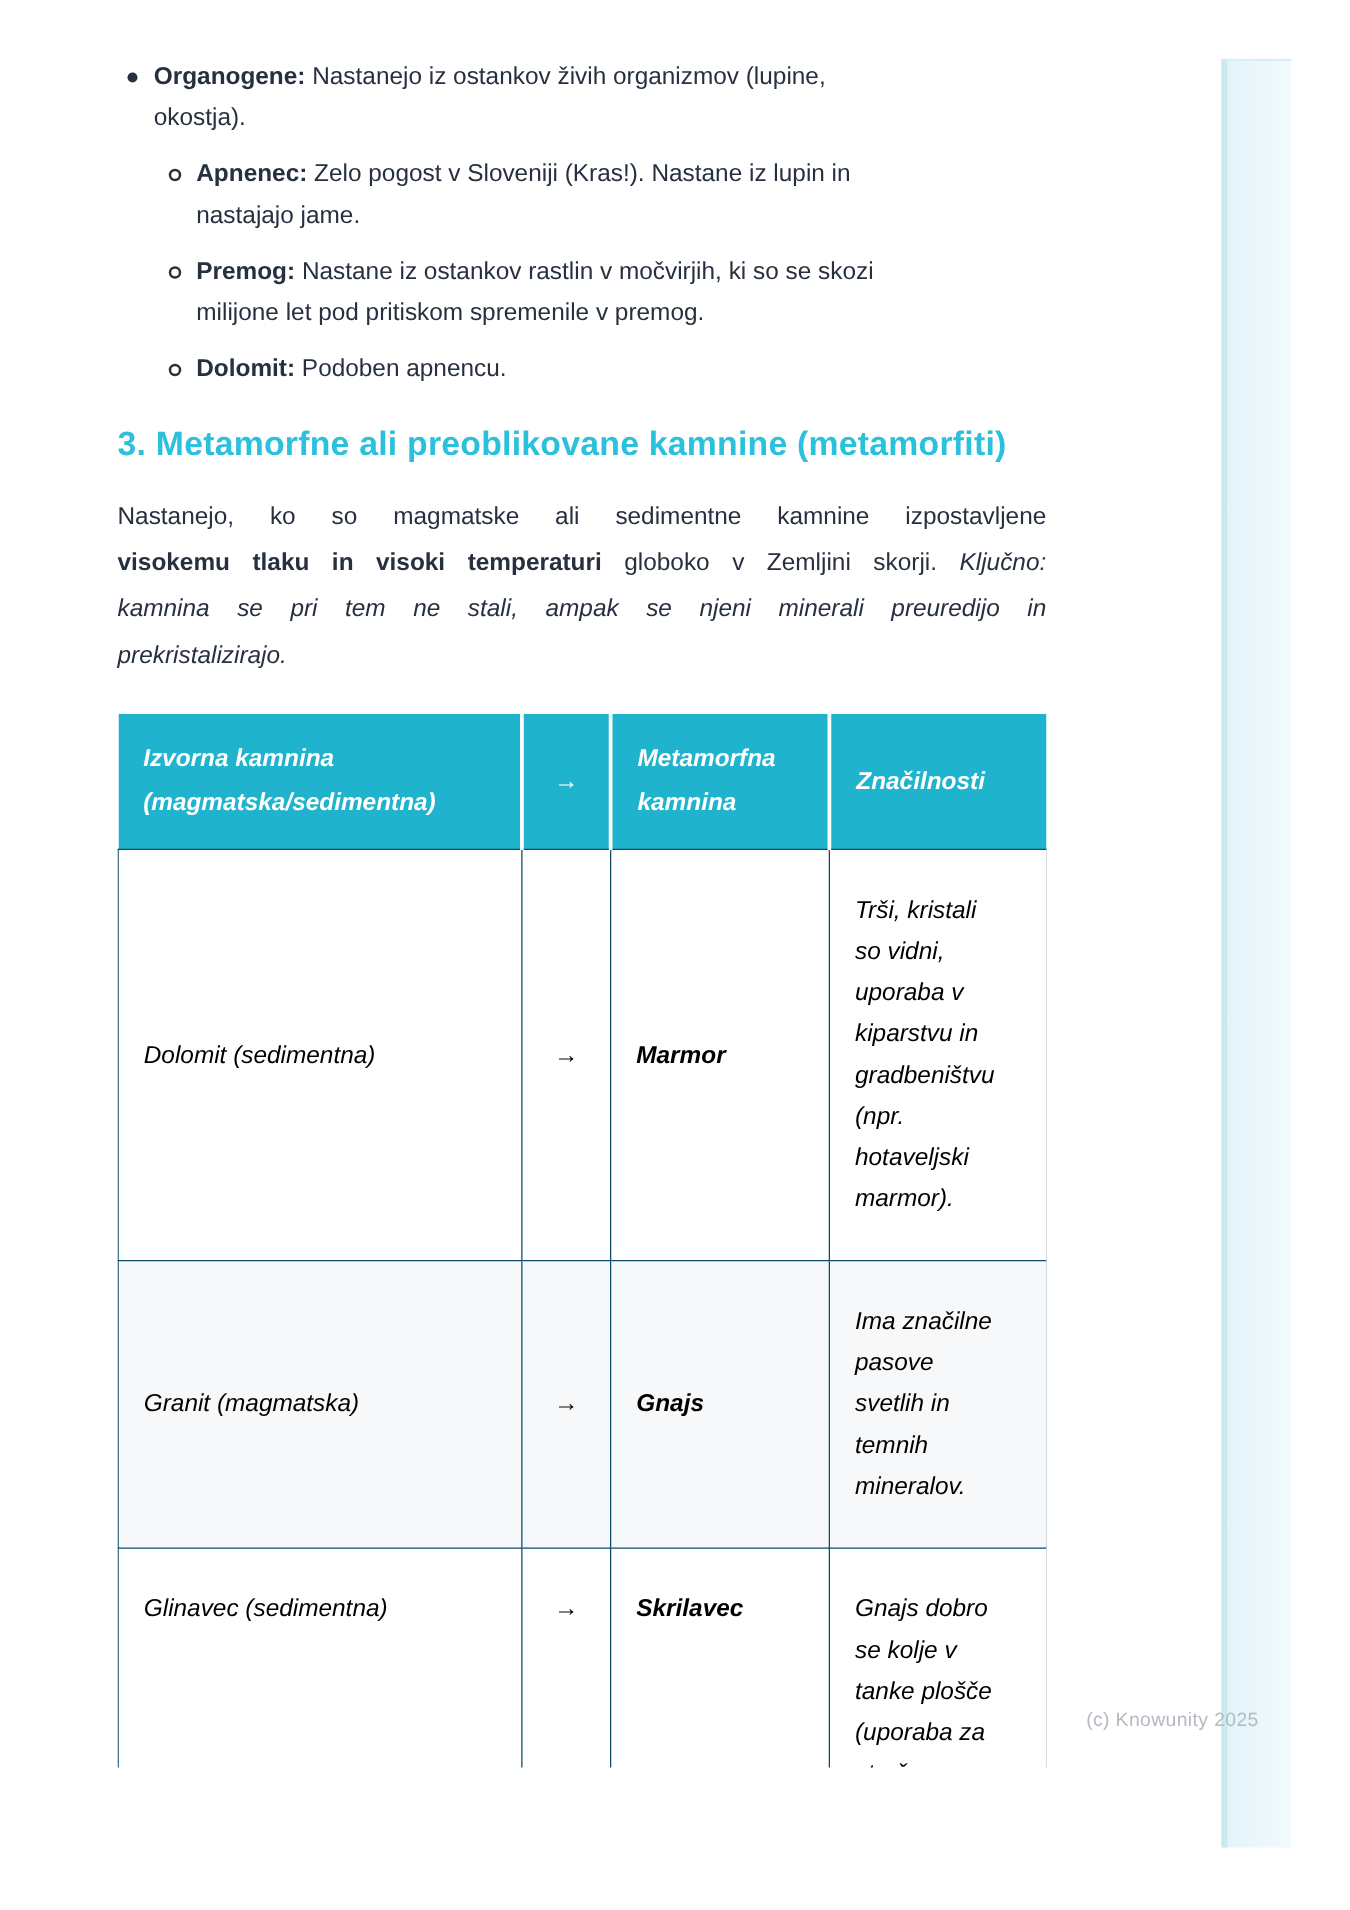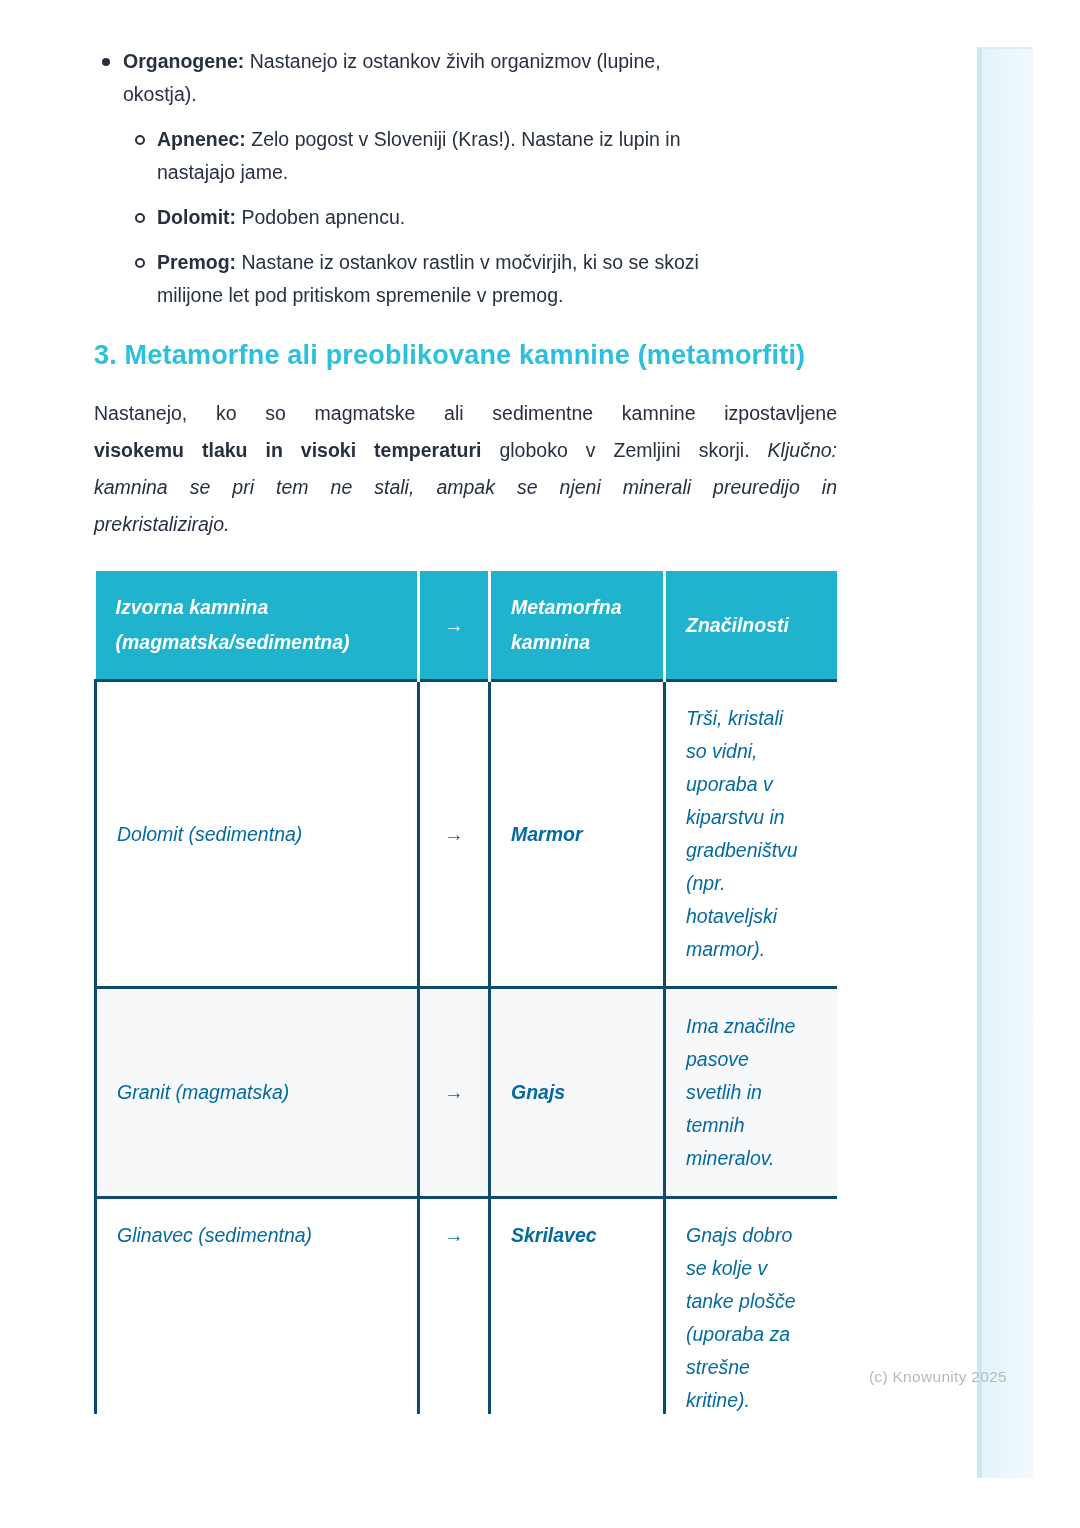--- a/index.html
+++ b/index.html
@@ -42,22 +42,22 @@
   .table-clip { margin-top:28px; height:843px; overflow:hidden;font-style:italic; }
   table { border-collapse:collapse; width:743px; table-layout:fixed; }
   th {
     background:#1fb3ce; color:#ffffff; font-size:19.5px; font-weight:700;
     text-align:left; vertical-align:middle; line-height:35px;
     padding:19px 20px;
   }
   th + th { border-left:3px solid #ffffff; }
   th.center, td.center { text-align:center; padding-left:6px; padding-right:6px; }
   td {
-    border:3px solid #0c4a6e; font-size:19.5px; line-height:33px;
-    vertical-align:middle; padding:20px 20px; background:#ffffff; color:#0369a1;
+    border:1px solid #0c4a6e; font-size:19.5px; line-height:33px;
+    vertical-align:middle; padding:32px 20px; background:#ffffff; color:#000000;
   }
   tr.alt td { background:#f7f8fa; }
   tr.top td { vertical-align:top; }
   .rock-name { font-weight:700; }
 
   .copyright {
     position:absolute; top:1368px; right:67px;
     font-size:15.5px; color:#b4bac2; letter-spacing:0.3px;
   }
 </style>
@@ -77,28 +77,28 @@
     </div>
 
     <div class="b2">
       <span class="term">Apnenec:</span><span> Zelo pogost v Sloveniji (Kras!). Nastane iz lupin in</span>
       <div>
           <div>nastajajo jame.</div>
         </div>
     </div>
 
     <div class="b2">
-      <span class="term">Dolomit:</span><span> Podoben apnencu.</span>
-    </div>
-
-    <div class="b2">
       <span class="term">Premog:</span><span> Nastane iz ostankov rastlin v močvirjih, ki so se skozi</span>
       <div>
           <div>milijone let pod pritiskom spremenile v premog.</div>
         </div>
+    </div>
+
+    <div class="b2">
+      <span class="term">Dolomit:</span><span> Podoben apnencu.</span>
     </div>
 
     <div class="heading">3. Metamorfne ali preoblikovane kamnine (metamorfiti)</div>
 
     <div class="para">
       <div class="jline">Nastanejo, ko so magmatske ali sedimentne kamnine izpostavljene</div>
       <div class="jline"><span class="bold">visokemu tlaku in visoki temperaturi</span><span> globoko v Zemljini skorji. </span><span class="ital">Ključno:</span></div>
       <div class="jline ital">kamnina se pri tem ne stali, ampak se njeni minerali preuredijo in</div>
       <div class="lline ital">prekristalizirajo.</div>
     </div>

